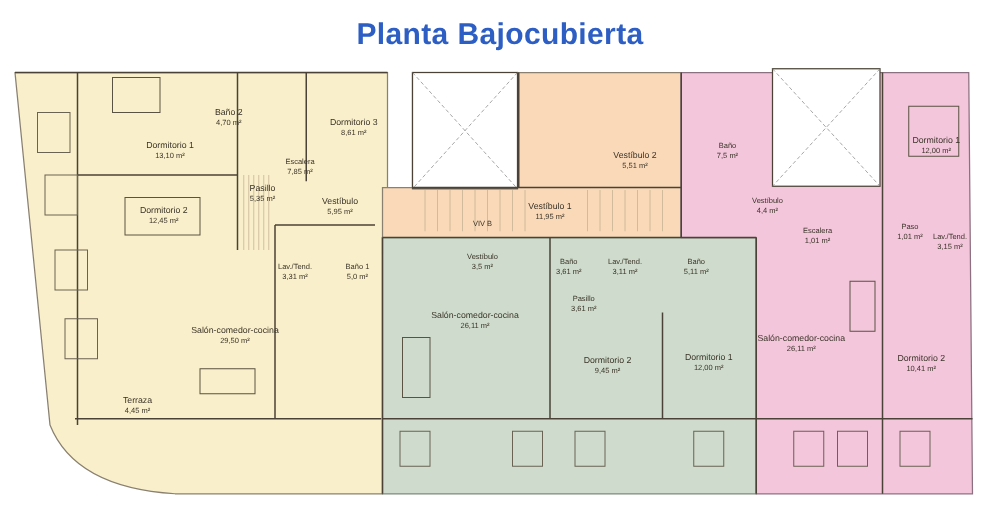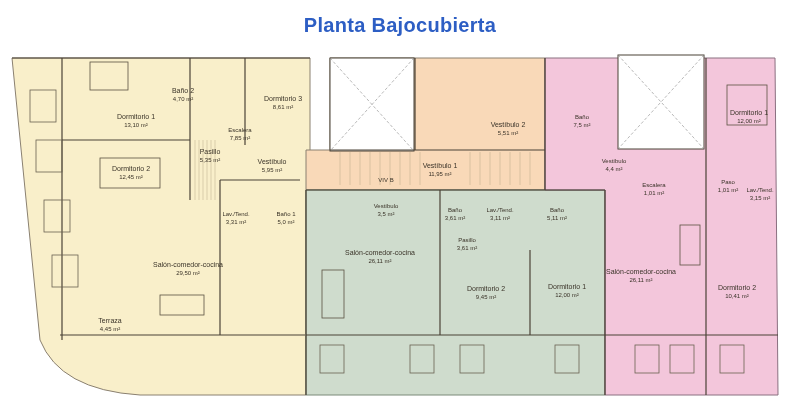--- a/index.html
+++ b/index.html
@@ -1,17 +1,17 @@
 <!DOCTYPE html>
 <html><head>
 <meta charset="utf-8">
 <style>
   html,body{margin:0;padding:0;background:#ffffff;}
   body{width:800px;height:406px;position:relative;overflow:hidden;font-family:"Liberation Sans",sans-serif;}
-  .title{position:absolute;left:0;width:800px;top:14px;text-align:center;font-weight:bold;font-size:20px;color:#2d5ec4;letter-spacing:0.3px;}
+  .title{position:absolute;left:0;width:800px;top:14px;text-align:center;font-weight:bold;font-size:24px;color:#2d5ec4;letter-spacing:0.3px;}
   .plan{position:absolute;left:0;top:0;width:800px;height:406px;}
   .lbl{position:absolute;font-size:7px;color:#3a3328;text-align:center;line-height:8px;white-space:nowrap;transform:translateX(-50%);}
   .lbl .a{display:block;font-size:6px;}
   .lbl.small{font-size:6px;}
 </style>
 </head>
 <body>
 
 <div class="title">Planta Bajocubierta</div>
 

